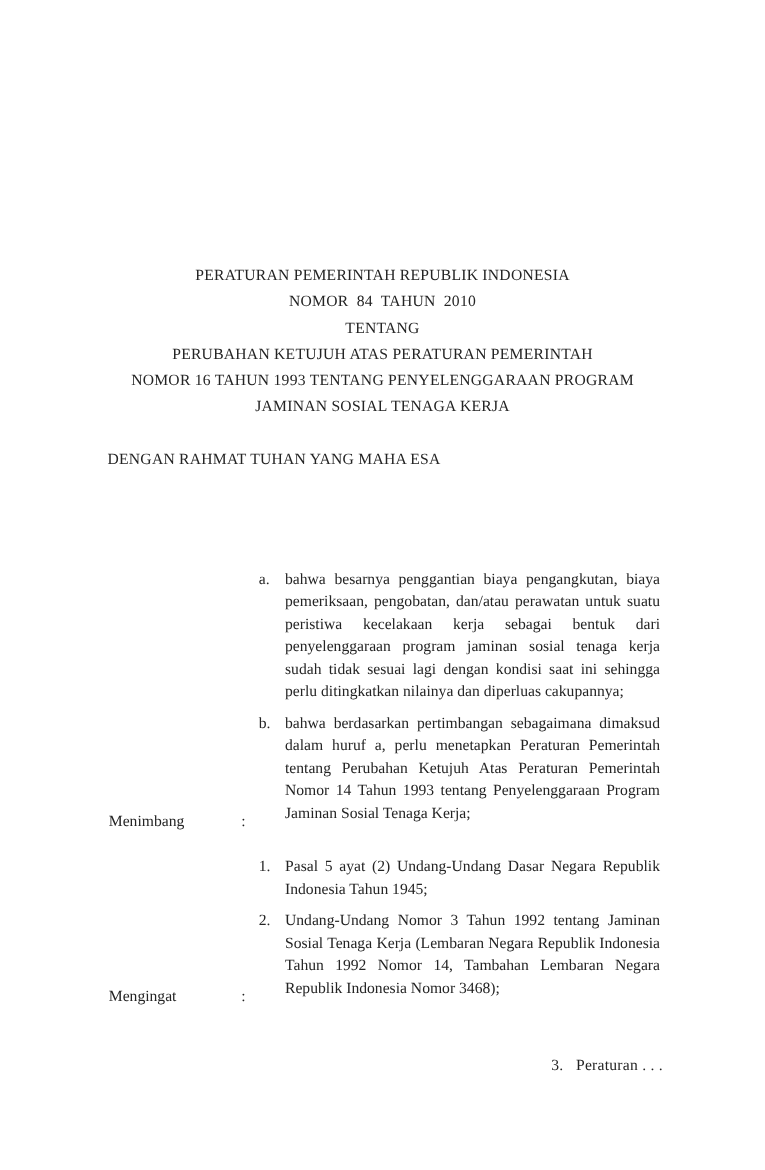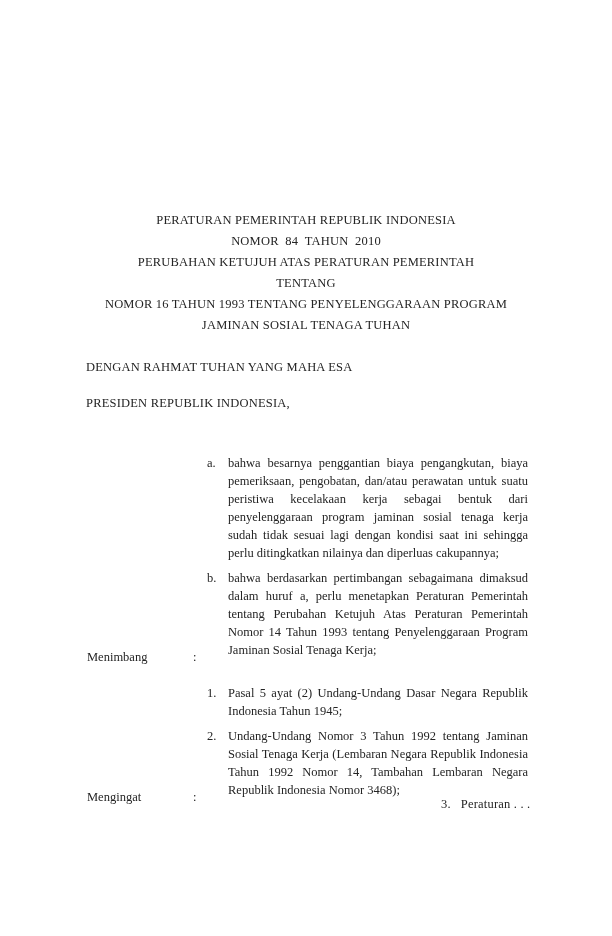--- a/index.html
+++ b/index.html
@@ -58,42 +58,41 @@
     margin-bottom: 7px;
   }
   .item-marker { width: 21px; flex: none; }
   .item-text {
     width: 300px;
     flex: none;
     text-align: justify;
   }
   .catchword {
     position: absolute;
-    top: 795px;
+    top: 843px;
     left: 441px;
     white-space: pre;
     letter-spacing: 0.2px;
   }
 </style>
 </head>
 <body>
 
 <div class="page">
 
   <div class="title-block">
     <div class="title-line">PERATURAN PEMERINTAH REPUBLIK INDONESIA</div>
     <div class="title-line">NOMOR  84  TAHUN  2010</div>
+    <div class="title-line">TENTANG</div>
     <div class="title-line">PERUBAHAN KETUJUH ATAS PERATURAN PEMERINTAH</div>
-    <div class="title-line">TENTANG</div>
     <div class="title-line">NOMOR 16 TAHUN 1993 TENTANG PENYELENGGARAAN PROGRAM</div>
-    <div class="title-line">JAMINAN SOSIAL TENAGA TUHAN</div>
+    <div class="title-line">JAMINAN SOSIAL TENAGA KERJA</div>
   </div>
 
   <div class="center-line invocation">DENGAN RAHMAT TUHAN YANG MAHA ESA</div>
-  <div class="center-line authority">PRESIDEN REPUBLIK INDONESIA,</div>
 
   <div class="clause clause-menimbang">
     <div class="clause-label">Menimbang</div>
     <div class="clause-colon">:</div>
     <div class="clause-items">
       <div class="clause-item">
         <div class="item-marker">a.</div>
         <div class="item-text">bahwa besarnya penggantian biaya pengangkutan, biaya pemeriksaan, pengobatan, dan/atau perawatan untuk suatu peristiwa kecelakaan kerja sebagai bentuk dari penyelenggaraan program jaminan sosial tenaga kerja sudah tidak sesuai lagi dengan kondisi saat ini sehingga perlu ditingkatkan nilainya dan diperluas cakupannya;</div>
       </div>
       <div class="clause-item">

